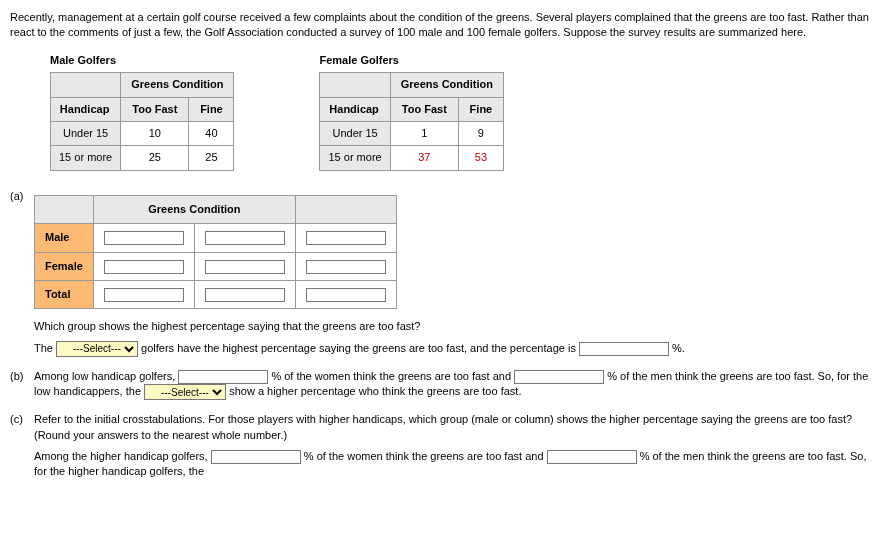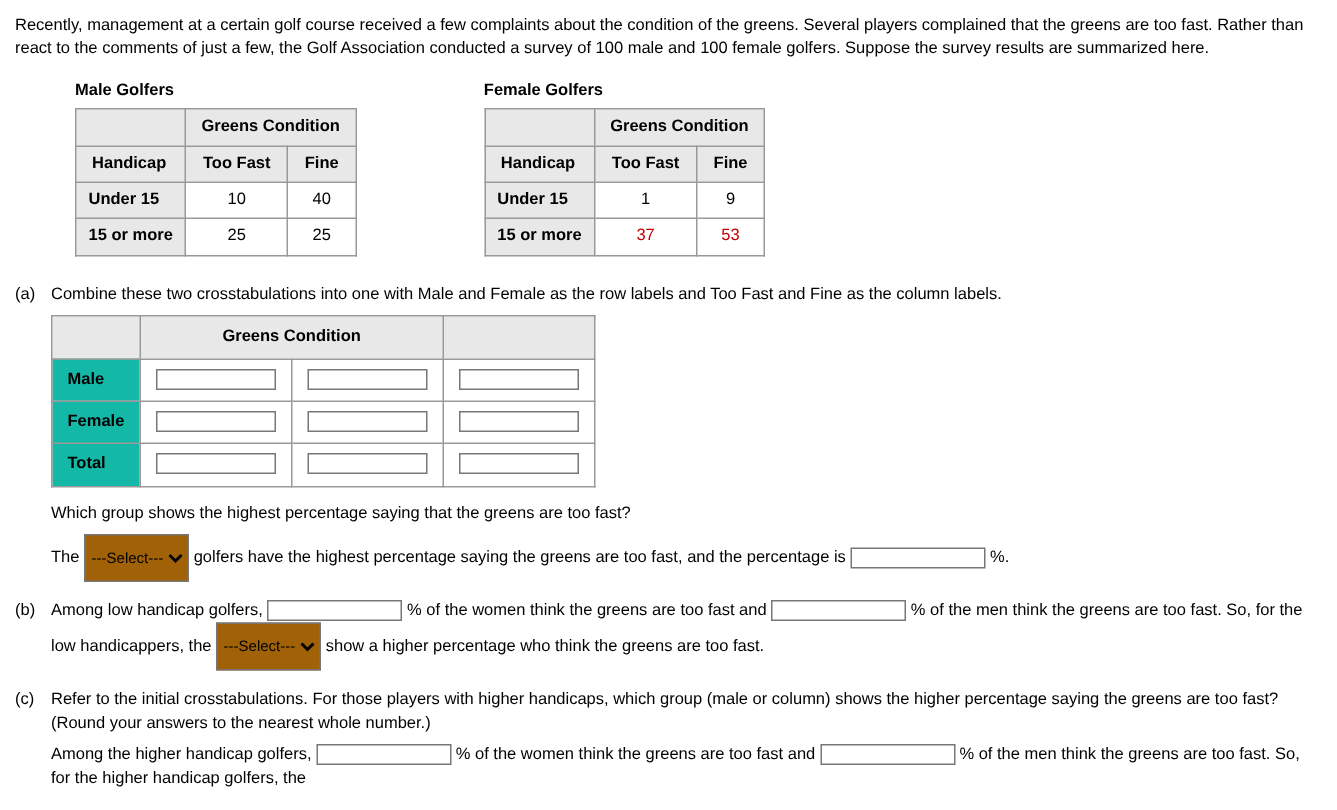--- a/index.html
+++ b/index.html
@@ -18,51 +18,52 @@
   }
   table.crosstab th, table.crosstab td {
     border: 1px solid #999;
     padding: 4px 10px;
     text-align: center;
     font-size: 11px;
     font-weight: normal;
   }
   table.crosstab th { background: #e8e8e8; font-weight: bold; }
   table.crosstab td.corner, table.crosstab th.corner { background: #e8e8e8; }
-  table.crosstab td.rowh { background: #e8e8e8; font-weight: bold; text-align:left; padding-left:8px; padding-right:8px;}
+  table.crosstab td.rowh { background: #e8e8e8; font-weight: normal; text-align:center; padding-left:8px; padding-right:8px;}
   table.crosstab th.rowh { text-align:center; padding-left:8px;}
   .red { color: #c00000; }
   .part { display:flex; margin-top: 12px; }
   .part-label { width: 24px; flex:none; }
   .part-body { flex:1; }
   .inputbox {
     display: inline-block;
     border: 1px solid #777;
     background:#fff;
     height: 14px;
     vertical-align: middle;
     box-sizing: border-box;
   }
   .w80{width:80px;} .w90{width:90px;}
   select.sel {
     font-size: 10px;
     border:1px solid #777;
-    background:#a16207;
-    height:32px;
+    background:#fef9c3;
+    height:16px;
     vertical-align:middle;
+    padding-left:12px;
   }
   table.combine td, table.combine th {
     border: 1px solid #999;
     padding: 6px 10px;
     text-align: center;
     font-size: 11px;
   }
   table.combine { border-collapse: collapse; margin-top:6px; margin-bottom:10px;}
   table.combine th { background:#e8e8e8; font-weight:bold; }
-  table.combine td.rowh { background:#14b8a6; font-weight:bold; text-align:left;}
+  table.combine td.rowh { background:#fdba74; font-weight:bold; text-align:left;}
   table.combine td.corner { background:#e8e8e8; }
   .mb6{margin-bottom:6px;}
 </style>
 </head>
 <body>
 
 <div class="intro">Recently, management at a certain golf course received a few complaints about the condition of the greens. Several players complained that the greens are too fast. Rather than react to the comments of just a few, the Golf Association conducted a survey of 100 male and 100 female golfers. Suppose the survey results are summarized here.</div>
 
 <div class="tables-row">
   <div class="table-group">
@@ -116,21 +117,20 @@
         <td class="red">53</td>
       </tr>
     </tbody>
       </table>
   </div>
 </div>
 
 <div class="part">
   <div class="part-label">(a)</div>
   <div class="part-body">
-    <div class="mb6">Combine these two crosstabulations into one with Male and Female as the row labels and Too Fast and Fine as the column labels.</div>
 
     <table class="combine">
       <tbody>
           <tr>
         <td class="corner"></td>
         <th colspan="2">Greens Condition</th>
         <td class="corner"></td>
       </tr>
       <tr>
         <td class="rowh">Male</td>

